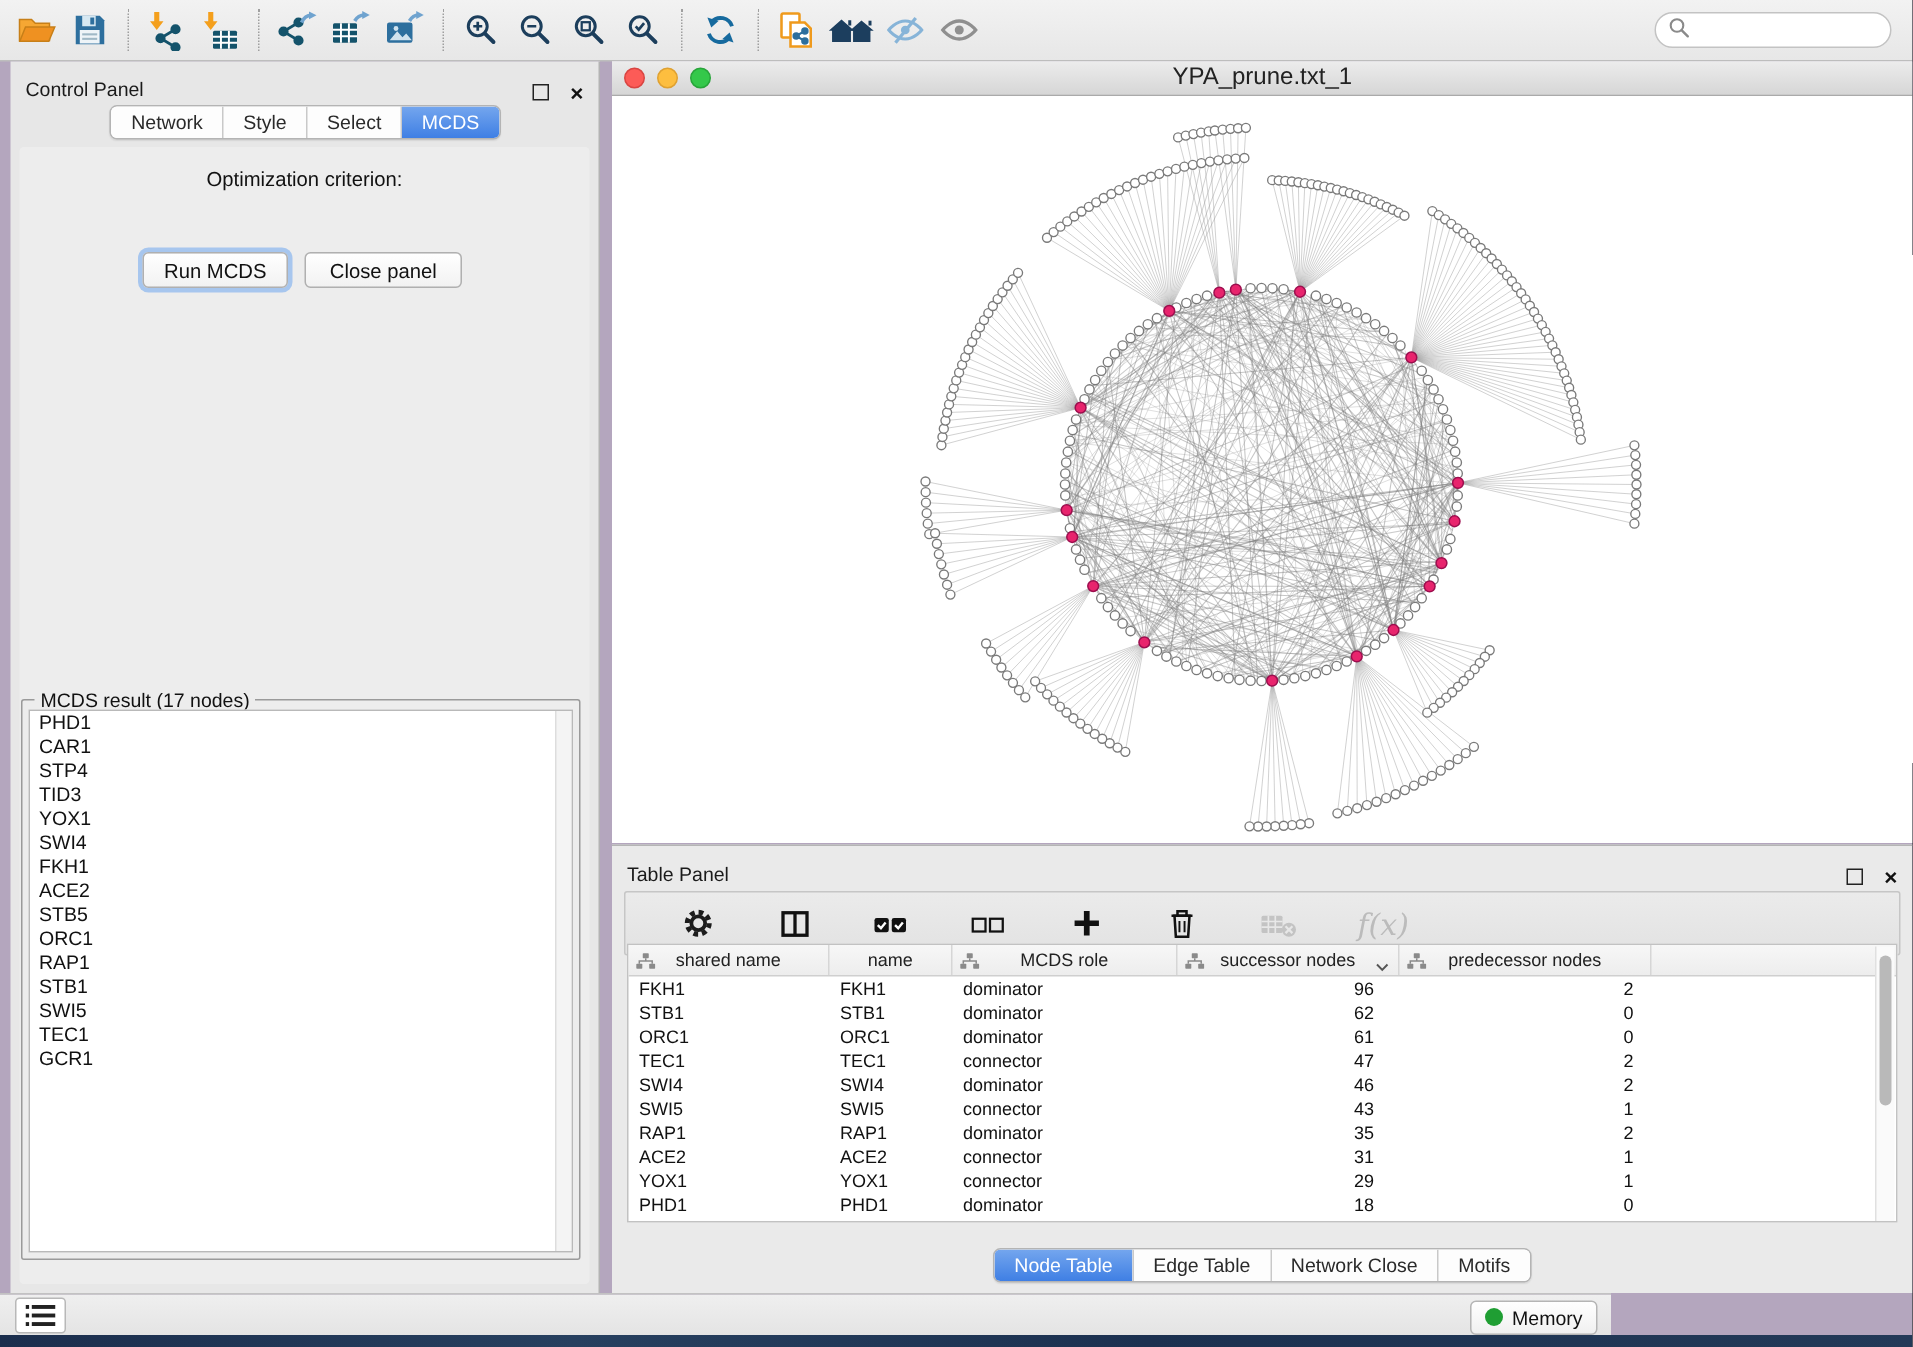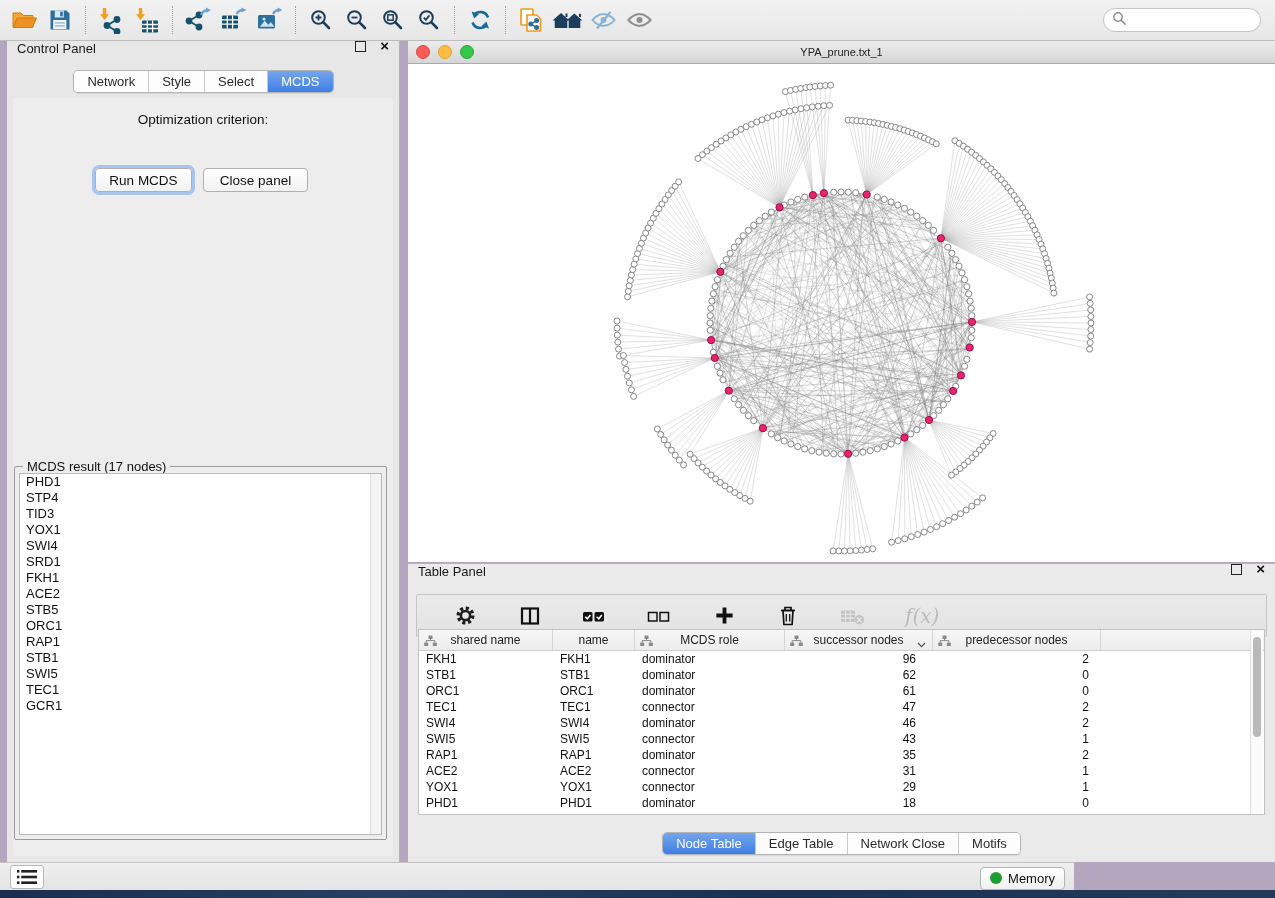--- a/index.html
+++ b/index.html
@@ -9,21 +9,21 @@
   .abs{position:absolute;}
   
   #toolbar{left:0;top:0;width:1275px;height:41px;background:linear-gradient(#f2f2f2,#e7e7e7);
            border-bottom:1px solid #bdbdbd;display:flex;align-items:center;padding-left:6px;box-sizing:border-box;}
   .tbtn{width:36px;height:34px;display:flex;align-items:center;justify-content:center;border-radius:4px;}
   .tsep{width:0;height:28px;border-left:1px dotted #9f9f9f;margin:0 7px;}
   #search-wrap{position:absolute;right:14px;top:8px;width:158px;height:24px;background:#fff;
                border:1px solid #c3c3c3;border-radius:12px;display:flex;align-items:center;padding-left:8px;box-sizing:border-box;}
   
   #control-panel{left:7px;top:41px;width:393px;height:821px;background:#e7e7e7;border-right:1px solid #b3b3b3;box-sizing:border-box;}
-  .panel-titlebar{height:26px;display:flex;align-items:flex-start;padding:0 10px;}
+  .panel-titlebar{height:26px;display:flex;align-items:flex-end;padding:0 10px;}
   .panel-title{font-size:13px;color:#1a1a1a;flex:1;}
   .float-box{width:9px;height:9px;border:1.6px solid #222;margin-right:14px;}
   .close-x{font-size:15px;font-weight:bold;color:#111;line-height:9px;}
   .seg-tabs{display:inline-flex;border:1px solid #b4b4b4;border-radius:5px;overflow:hidden;background:#fff;
             box-shadow:0 1px 1px rgba(0,0,0,0.08);justify-content:flex-end;}
   .seg-tab{padding:3px 13px;font-size:13px;color:#2a2a2a;border-left:1px solid #c9c9c9;background:#fdfdfd;cursor:default;}
   .seg-tab:first-child{border-left:none;}
   .seg-tab.sel{background:linear-gradient(#74a6ee,#3f7fe4);color:#fff;}
   #cp-tabs-row{left:7px;top:70px;width:393px;text-align:center;}
   #cp-inner{left:13px;top:98px;width:380px;height:758px;background:#ededed;border-radius:3px;}
@@ -40,21 +40,21 @@
   #result-group{left:1px;top:368px;width:371px;height:372px;border:1px solid #9a9a9a;border-radius:2px;}
   #result-title{position:absolute;left:8px;top:-8px;background:#ededed;padding:0 4px;font-size:13px;color:#111;}
   #result-list{position:absolute;left:4px;top:6px;width:361px;height:360px;background:#fff;border:1px solid #b9b9b9;overflow:hidden;}
   .mcds-item{height:16px;line-height:16px;padding-left:6px;font-size:13px;color:#111;}
   .vtrack{position:absolute;top:0;right:0;width:10px;height:100%;background:#f4f4f4;border-left:1px solid #ddd;}
   
   #net-window{left:408px;top:41px;width:867px;height:521px;background:#fff;}
   #net-titlebar{left:0;top:0;width:100%;height:22px;background:linear-gradient(#ececec,#d6d6d6);
                 border-bottom:1px solid #aaa;display:flex;align-items:center;}
   .tl{width:12px;height:12px;border-radius:50%;margin-left:8px;}
-  #net-title{position:absolute;left:0;width:100%;text-align:center;font-size:11px;color:#222;}
+  #net-title{position:absolute;left:0;width:100%;text-align:center;font-size:16px;color:#222;}
   #net-canvas{left:0;top:23px;width:867px;height:498px;background:#fff;overflow:hidden;}
   
   #table-panel{left:408px;top:563px;width:867px;height:299px;background:#eaeaea;border-top:1px solid #b5b5b5;box-sizing:border-box;}
   #tp-toolbar{left:8px;top:30px;width:851px;height:43px;background:linear-gradient(#ebebeb,#e2e2e2);
               border:1px solid #c6c6c6;border-radius:2px;display:flex;align-items:center;padding-left:12px;box-sizing:border-box;}
   .tp-icon{margin-right:16px;display:flex;align-items:center;justify-content:flex-end;min-width:24px;margin-left:24px;}
   .tp-icon.disabled{opacity:0.55;}
   .fx-label{font-family:"DejaVu Serif","Liberation Serif",serif;font-style:italic;font-size:20px;color:#999;}
   #tbl-box{left:10px;top:65px;width:847px;height:186px;background:#fff;border:1px solid #c2c2c2;box-sizing:border-box;overflow:hidden;}
   #tbl-header{display:flex;height:20px;background:linear-gradient(#f7f7f7,#ededed);border-bottom:1px solid #cfcfcf;}
@@ -258,25 +258,25 @@
   </div>
   <div id="cp-inner" class="abs">
     <div id="opt-label" class="abs">Optimization criterion:</div>
     <div id="run-btn" class="push-btn">Run MCDS</div>
     <div id="closepanel-btn" class="push-btn">Close panel</div>
     <div id="result-group" class="abs">
       <span id="result-title">MCDS result (17 nodes)</span>
       <div id="result-list">
         <div id="result-items">
             <div class="mcds-item">PHD1</div>
+            <div class="mcds-item">CAR1</div>
             <div class="mcds-item">STP4</div>
             <div class="mcds-item">TID3</div>
             <div class="mcds-item">YOX1</div>
             <div class="mcds-item">SWI4</div>
-            <div class="mcds-item">SRD1</div>
             <div class="mcds-item">FKH1</div>
             <div class="mcds-item">ACE2</div>
             <div class="mcds-item">STB5</div>
             <div class="mcds-item">ORC1</div>
             <div class="mcds-item">RAP1</div>
             <div class="mcds-item">STB1</div>
             <div class="mcds-item">SWI5</div>
             <div class="mcds-item">TEC1</div>
             <div class="mcds-item">GCR1</div>
           </div>

